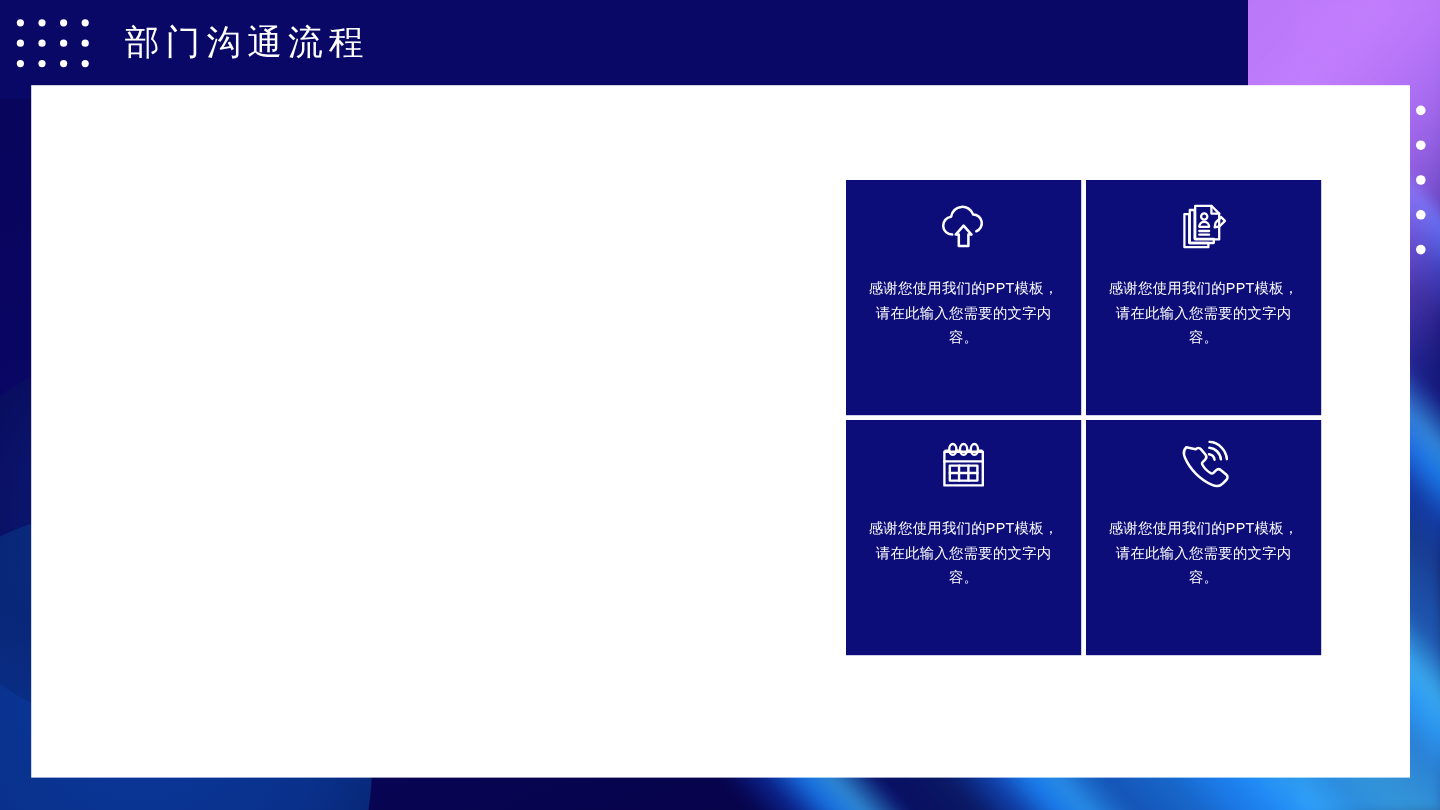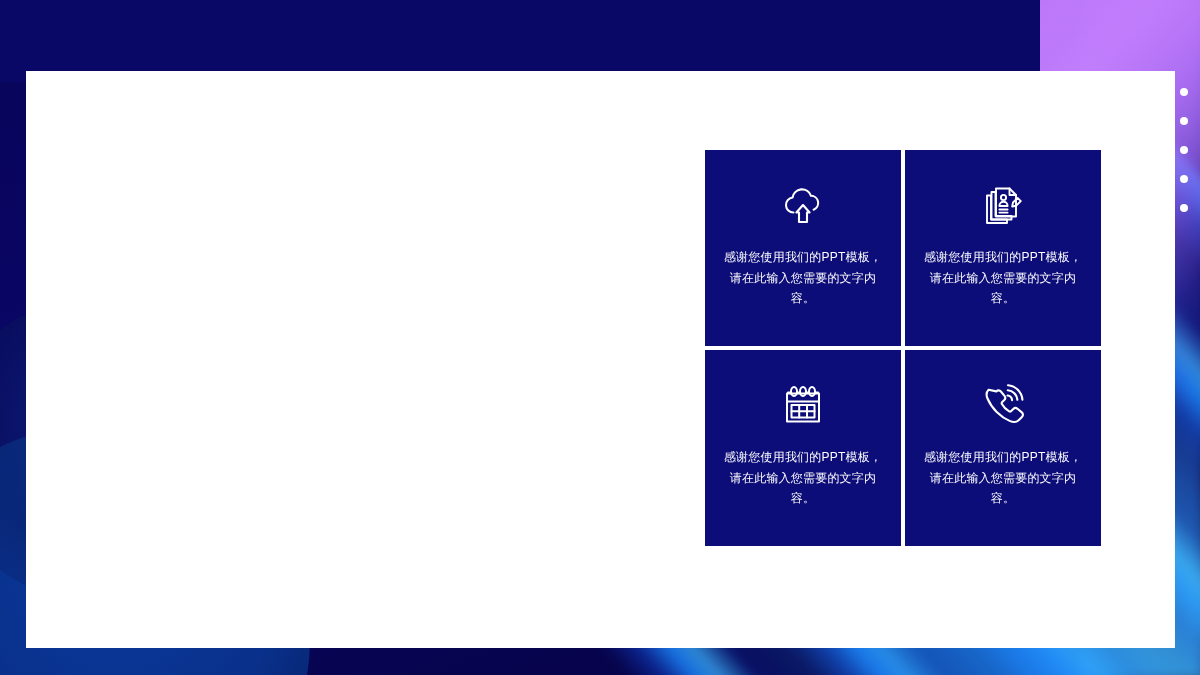--- a/index.html
+++ b/index.html
@@ -387,21 +387,21 @@
     grid-template-columns: 1fr 1fr;
     grid-template-rows: 1fr 1fr;
     gap: 4px;
     z-index: 5;
   }
   .card {
     background: #0d0d7a;
     display: flex;
     flex-direction: column;
     align-items: center;
-    padding: 33px 14px 0 14px;
+    padding: 16px 14px 0 14px;
     box-sizing: border-box;
   }
   .card-icon {
     width: 46px;
     height: 46px;
     color: #ffffff;
     display: flex;
     align-items: center;
     justify-content: center;
     margin-bottom: 18px;
@@ -423,20 +423,37 @@
   <div class="bg-base"></div>
   <div class="bg-blob"></div>
   <div class="bg-blob2"></div>
   <div class="bg-rightband"></div>
   <div class="bg-streaks"></div>
   <div class="bg-streaks2"></div>
   <div class="bg-purple"></div>
   <div class="bg-purple2"></div>
   <div class="bg-topnavy"></div>
 
+  <div class="header">
+    <div class="dot-grid">
+      <i></i>
+        <i></i>
+        <i></i>
+        <i></i>
+      <i></i>
+        <i></i>
+        <i></i>
+        <i></i>
+      <i></i>
+        <i></i>
+        <i></i>
+        <i></i>
+    </div>
+    <div class="header-title">部门沟通流程</div>
+  </div>
 
   <div class="edge-dots">
     <i></i>
     <i></i>
     <i></i>
     <i></i>
     <i></i>
   </div>
 
   <div class="panel"></div>

